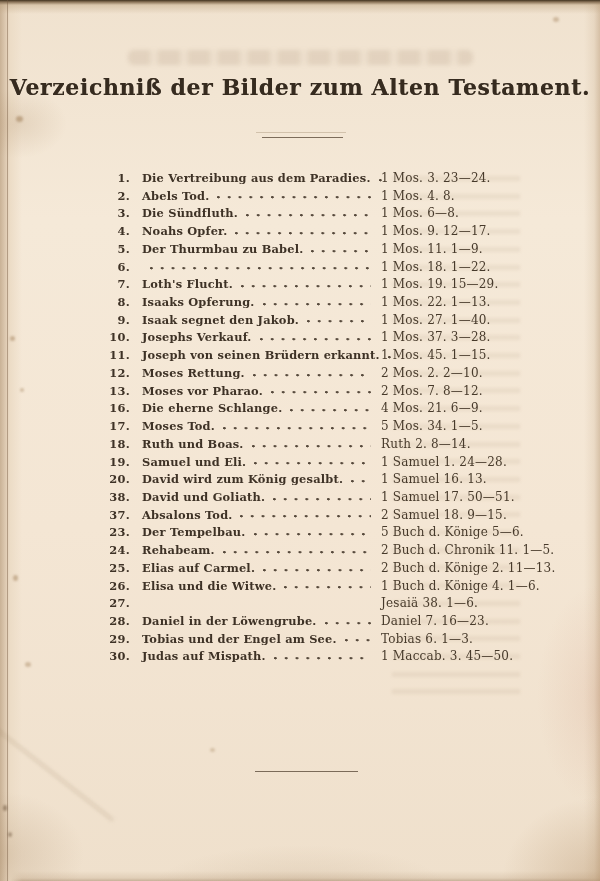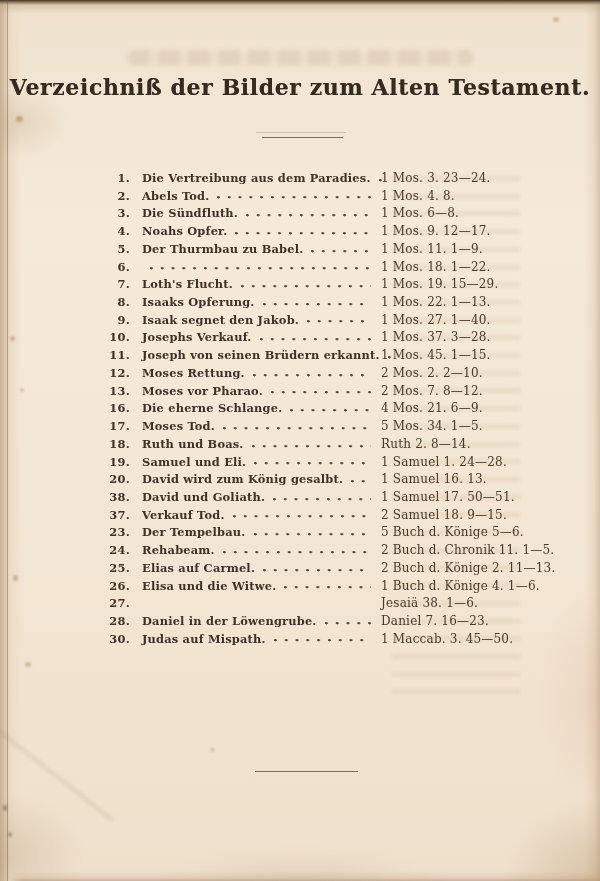--- a/index.html
+++ b/index.html
@@ -269,21 +269,21 @@
     <span class="mid">
       <span class="etitle">David und Goliath.</span>
       <span class="leader"></span>
     </span>
     <span class="ref">1 Samuel 17. 50—51.</span>
   </div>
 
   <div class="row">
     <span class="num">37.</span>
     <span class="mid">
-      <span class="etitle">Verkauf Tod.</span>
+      <span class="etitle">Absalons Tod.</span>
       <span class="leader"></span>
     </span>
     <span class="ref">2 Samuel 18. 9—15.</span>
   </div>
 
   <div class="row">
     <span class="num">23.</span>
     <span class="mid">
       <span class="etitle">Der Tempelbau.</span>
       <span class="leader"></span>
@@ -325,20 +325,28 @@
 
   <div class="row">
     <span class="num">28.</span>
     <span class="mid">
       <span class="etitle">Daniel in der Löwengrube.</span>
       <span class="leader"></span>
     </span>
     <span class="ref">Daniel 7. 16—23.</span>
   </div>
 
+  <div class="row">
+    <span class="num">29.</span>
+    <span class="mid">
+      <span class="etitle">Tobias und der Engel am See.</span>
+      <span class="leader"></span>
+    </span>
+    <span class="ref">Tobias 6. 1—3.</span>
+  </div>
 
   <div class="row">
     <span class="num">30.</span>
     <span class="mid">
       <span class="etitle">Judas auf Mispath.</span>
       <span class="leader"></span>
     </span>
     <span class="ref">1 Maccab. 3. 45—50.</span>
   </div>
 </div>

